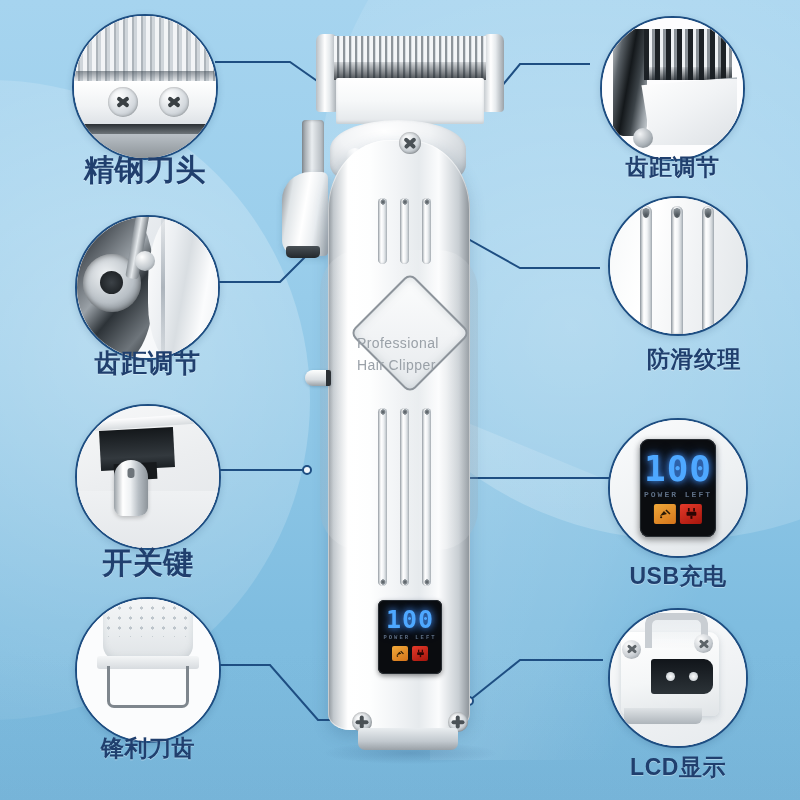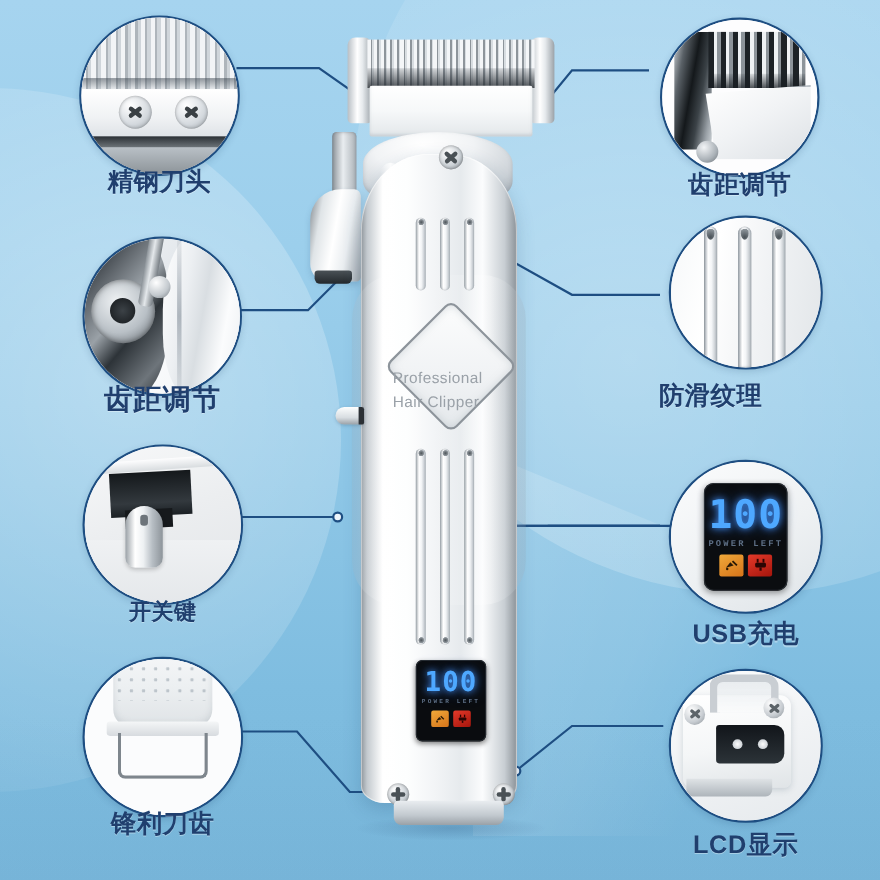--- a/index.html
+++ b/index.html
@@ -499,21 +499,21 @@
     <div class="bubble" style="left:72px; top:14px; width:146px; height:146px;">
       <div class="art-blade">
         <div class="teeth"></div>
         <div class="plate"></div>
         <div class="screw s1"></div>
         <div class="screw s2"></div>
         <div class="dark"></div>
         <div class="base"></div>
       </div>
     </div>
-    <div class="cap" style="left:72px; top:150px; width:146px; font-size:23px;">精钢刀头</div>
+    <div class="cap" style="left:72px; top:150px; width:146px; font-size:30px;">精钢刀头</div>
   </div>
 
   <div class="callout">
     <div class="bubble" style="left:75px; top:215px; width:145px; height:145px;">
       <div class="art-lever">
         <div class="dark-mass"></div>
         <div class="body-edge"></div>
         <div class="gear"></div>
         <div class="rod"></div>
         <div class="nut"></div>
@@ -525,21 +525,21 @@
   <div class="callout">
     <div class="bubble" style="left:75px; top:404px; width:146px; height:146px;">
       <div class="art-switch">
         <div class="topbar"></div>
         <div class="slot"></div>
         <div class="slot2"></div>
         <div class="lower"></div>
         <div class="nub"></div>
       </div>
     </div>
-    <div class="cap" style="left:75px; top:543px; width:146px; font-size:20px;">开关键</div>
+    <div class="cap" style="left:75px; top:543px; width:146px; font-size:30px;">开关键</div>
   </div>
 
   <div class="callout">
     <div class="bubble" style="left:75px; top:597px; width:146px; height:146px;">
       <div class="art-hook">
         <div class="cap-top">
             <div class="dots"></div>
           </div>
         <div class="band"></div>
         <div class="wire"></div>
@@ -561,21 +561,21 @@
   </div>
 
   <div class="callout">
     <div class="bubble" style="left:608px; top:196px; width:140px; height:140px;">
       <div class="art-grooves">
         <div class="g g1"></div>
         <div class="g g2"></div>
         <div class="g g3"></div>
       </div>
     </div>
-    <div class="cap" style="left:572px; top:344px; width:148px; font-size:23px;">防滑纹理</div>
+    <div class="cap" style="left:620px; top:344px; width:148px; font-size:23px;">防滑纹理</div>
   </div>
 
   <div class="callout">
     <div class="bubble" style="left:608px; top:418px; width:140px; height:140px;">
       <div class="art-lcd">
         <div class="lcdbox">
           <div class="lcd-digits" style="font-size:36px;">100</div>
           <div class="lcd-sub" style="font-size:8px; margin-top:3px;">POWER LEFT</div>
           <div class="lcd-icons">
             <div class="lcd-ic oil" style="width:22px;height:20px;">

